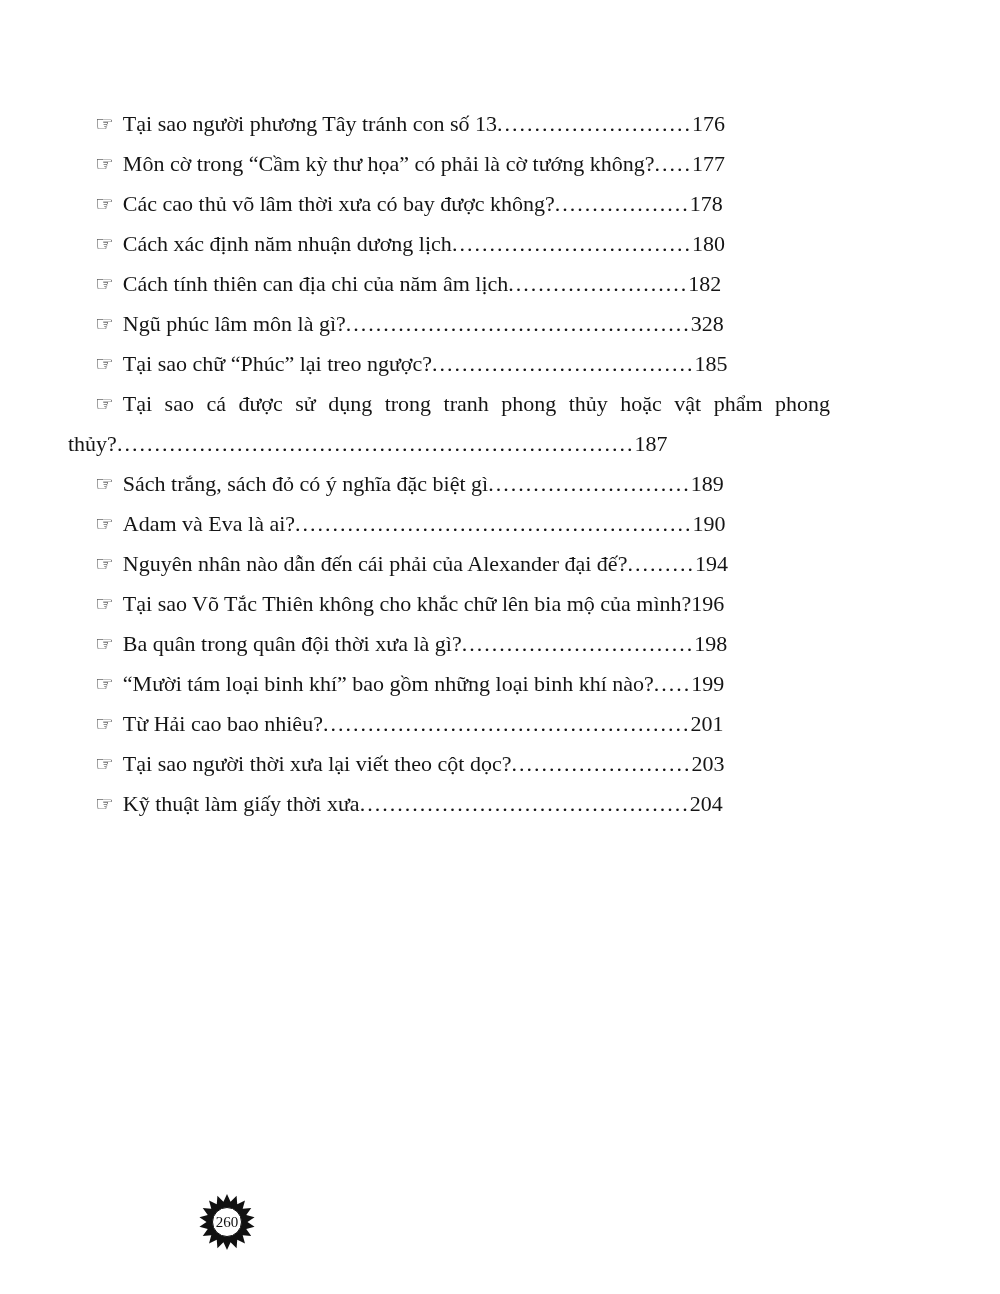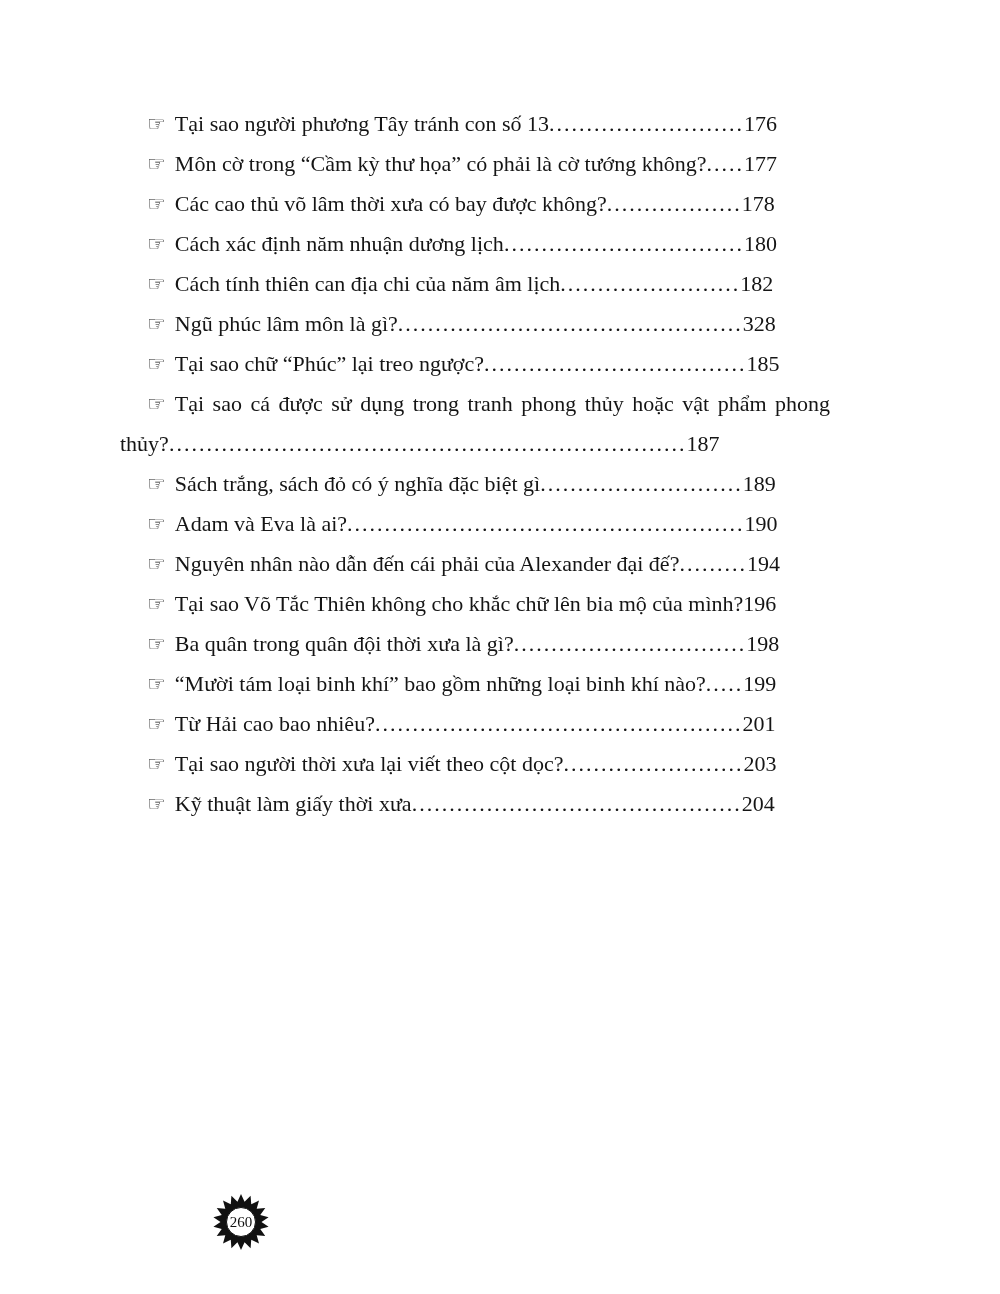--- a/index.html
+++ b/index.html
@@ -10,21 +10,21 @@
   }
   body {
     width: 1000px;
     height: 1294px;
     overflow: hidden;
     position: relative;
   }
   .book-page {
     width: 1000px;
     height: 1294px;
-    padding: 104px 170px 0 120px;
+    padding: 104px 170px 0 68px;
     font-family: "Liberation Serif", "DejaVu Serif", serif;
     font-size: 22px;
     line-height: 40px;
     color: #151515;
     position: relative;
   }
   .toc-list { width: 100%; }
   .entry {
     text-indent: 27px;       
     text-align: justify;
@@ -37,21 +37,21 @@
   }
   .entry .title { display: inline; }
   .entry .dots {
     display: inline;
     word-break: break-all;
     letter-spacing: 2px;
   }
   .entry .pnum { display: inline; white-space: nowrap; }
   .footer-badge {
     position: absolute;
-    left: 211px;
+    left: 197px;
     top: 1192px;
     width: 60px;
     height: 60px;
   }
   .footer-badge svg { display: block; }
   .footer-badge text {
     font-family: "Liberation Serif", "DejaVu Serif", serif;
     font-size: 15px;
     fill: #111;
   }

